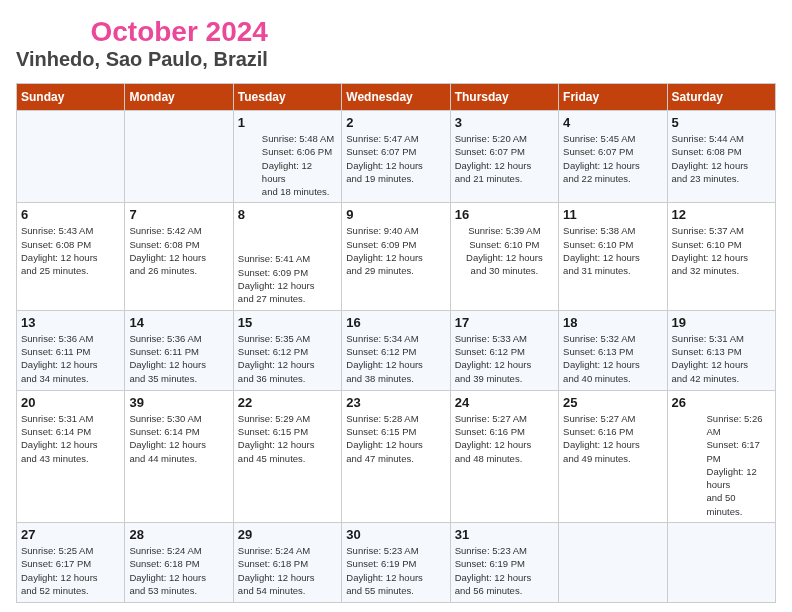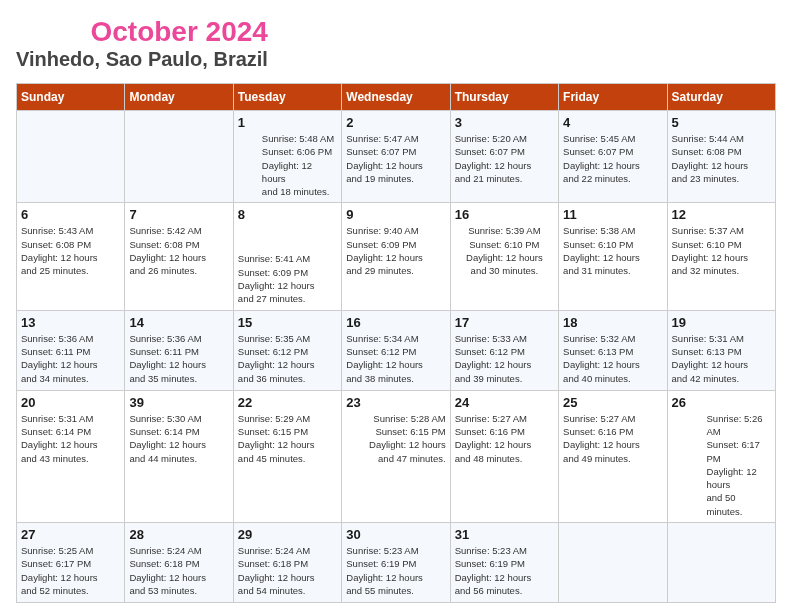--- a/index.html
+++ b/index.html
@@ -273,21 +273,21 @@
         </td>
         <td>
           <span class="day-num">22</span>
           <div class="day-detail" style="white-space: pre-line;">Sunrise: 5:29 AM
 Sunset: 6:15 PM
 Daylight: 12 hours
 and 45 minutes.</div>
         </td>
         <td>
           <span class="day-num">23</span>
-          <div class="day-detail" style="white-space: pre-line; text-align: right;">Sunrise: 5:28 AM
+          <div class="day-detail" style="white-space: pre-line;">Sunrise: 5:28 AM
 Sunset: 6:15 PM
 Daylight: 12 hours
 and 47 minutes.</div>
         </td>
         <td>
           <span class="day-num">24</span>
           <div class="day-detail" style="white-space: pre-line;">Sunrise: 5:27 AM
 Sunset: 6:16 PM
 Daylight: 12 hours
 and 48 minutes.</div>

